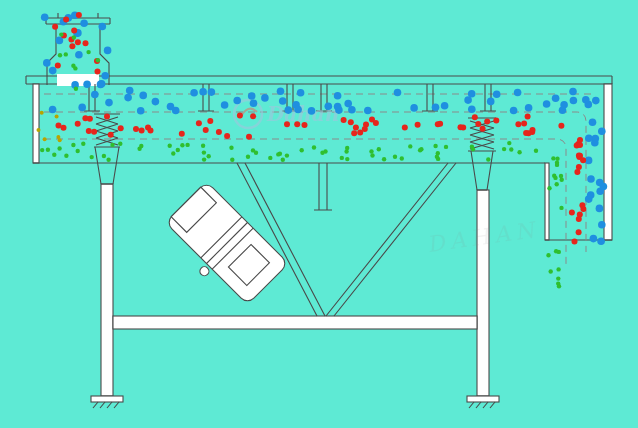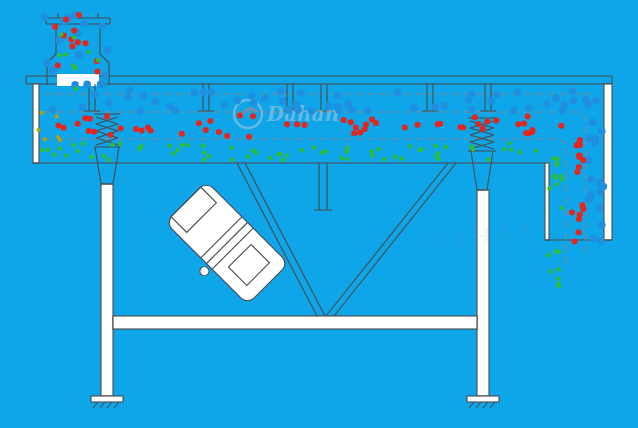--- a/index.html
+++ b/index.html
@@ -13,21 +13,21 @@
   }
   svg{display:block;}
   .ln{fill:none;stroke:currentColor;stroke-width:1.1;}
   .fw{fill:#ffffff;stroke:currentColor;stroke-width:1.1;}
   .dash{fill:none;stroke:#8a8a8a;stroke-width:1;stroke-dasharray:7 5;}
   text{font-family:"DejaVu Serif", serif;}
 </style>
 </head>
 <body>
 
-<div class="canvas" style="background: #0ea5e9;">
+<div class="canvas" style="background: #5eead4;">
 <svg width="638" height="428" viewBox="0 0 638 428" color="#4a4a4a">
 
   <g>
     <path class="ln" d="M26,76 H612 M26,84 H612 M26,76 V84 M612,76 V84"></path>
     <rect x="57" y="74" width="42" height="12" fill="#ffffff" stroke="none"></rect>
     <rect class="fw" x="33" y="84" width="6" height="79"></rect>
     <rect class="fw" x="604" y="84" width="8" height="156"></rect>
     <path class="ln" d="M33,163 H545"></path>
     <rect class="fw" x="545" y="163" width="4" height="77"></rect>
     <path class="ln" d="M545,240 H612"></path>

